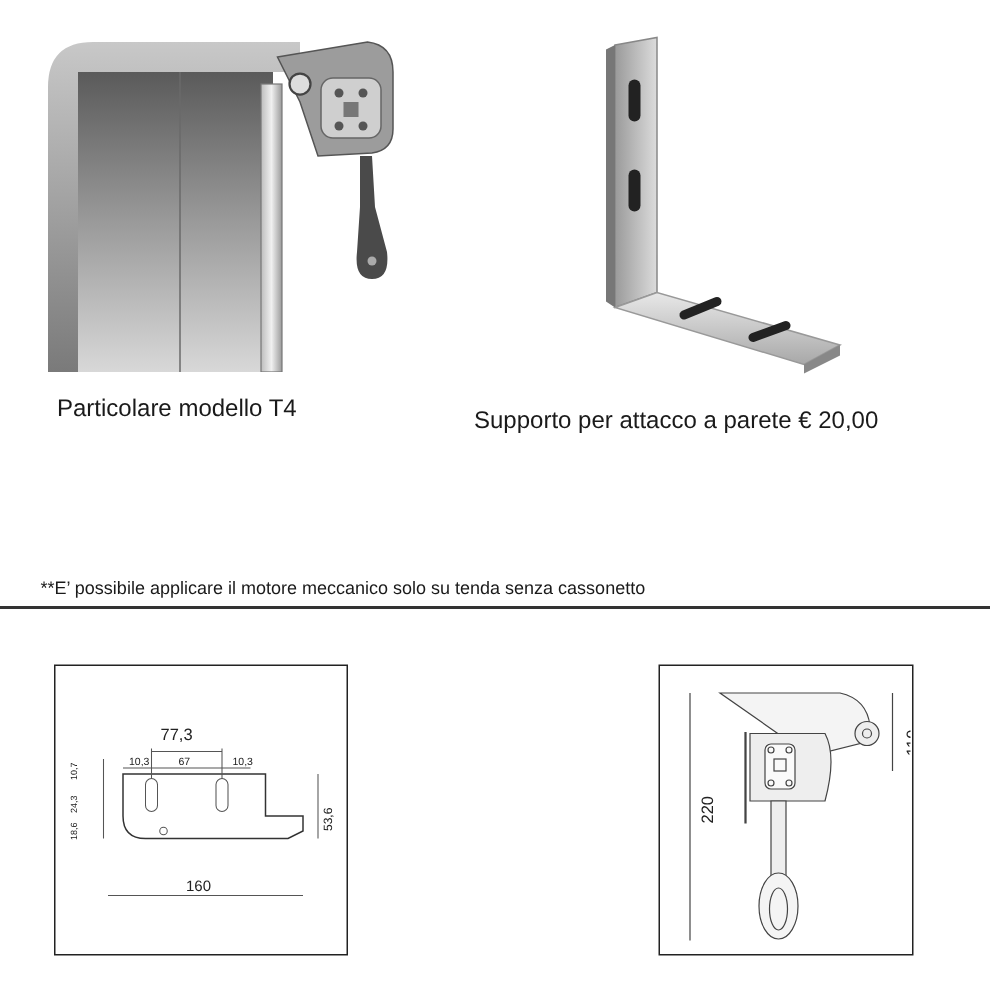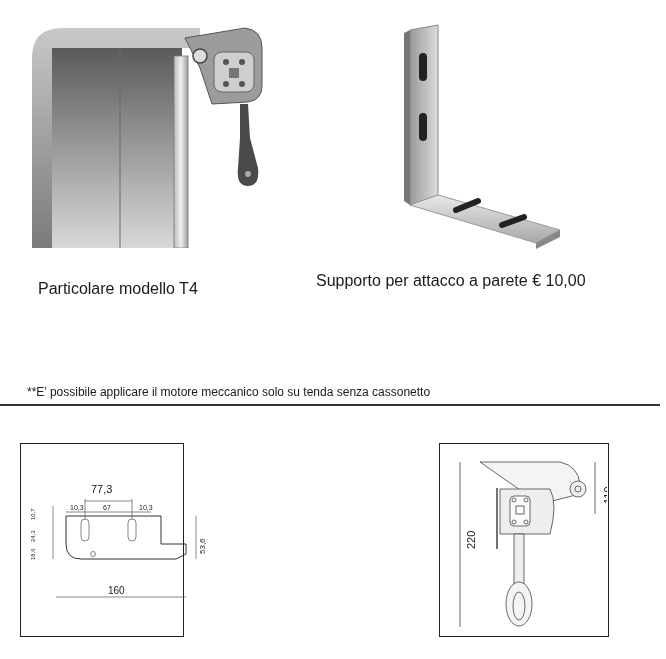--- a/index.html
+++ b/index.html
@@ -74,27 +74,27 @@
     <path d="M136 238 L160 225 L160 232 L136 244 Z" fill="#888"></path>
 
     <rect x="19" y="48" width="8" height="28" rx="4" fill="#222"></rect>
     <rect x="19" y="108" width="8" height="28" rx="4" fill="#222"></rect>
 
     <path d="M56 205 L78 196" stroke="#222" stroke-width="6" stroke-linecap="round"></path>
     <path d="M102 220 L124 212" stroke="#222" stroke-width="6" stroke-linecap="round"></path>
   </svg>
 </div>
 
-<div class="abs caption" style="left:38px; top:280px;">Particolare modello T4</div>
-<div class="abs caption" style="left:316px; top:272px;">Supporto per attacco a parete € 10,00</div>
+<div class="abs caption" style="left:38px; top:264px;">Particolare modello T4</div>
+<div class="abs caption" style="left:316px; top:272px;">Supporto per attacco a parete € 20,00</div>
 
 <div class="abs note" style="left:27px; top:385px;">**E’ possibile applicare il motore meccanico solo su tenda senza cassonetto</div>
 <div class="abs rule" style="left:0; top:404px; width:660px;"></div>
 
-<div class="abs drawing-frame" style="left:20px; top:443px; width:164px; height:194px;">
+<div class="abs drawing-frame" style="left:36px; top:443px; width:196px; height:194px;">
   <svg width="189" height="191" viewBox="0 0 189 191">
     <g stroke="#555" stroke-width="0.7" fill="none">
 
       <path d="M45 72 L140 72 L140 100 L165 100 L165 110 L155 115 L60 115 Q45 115 45 100 Z" stroke="#333" stroke-width="1"></path>
 
       <rect x="60" y="75" width="8" height="22" rx="4"></rect>
       <rect x="107" y="75" width="8" height="22" rx="4"></rect>
       <circle cx="72" cy="110" r="2.5"></circle>
 
       <line x1="64" y1="57" x2="111" y2="57"></line>

